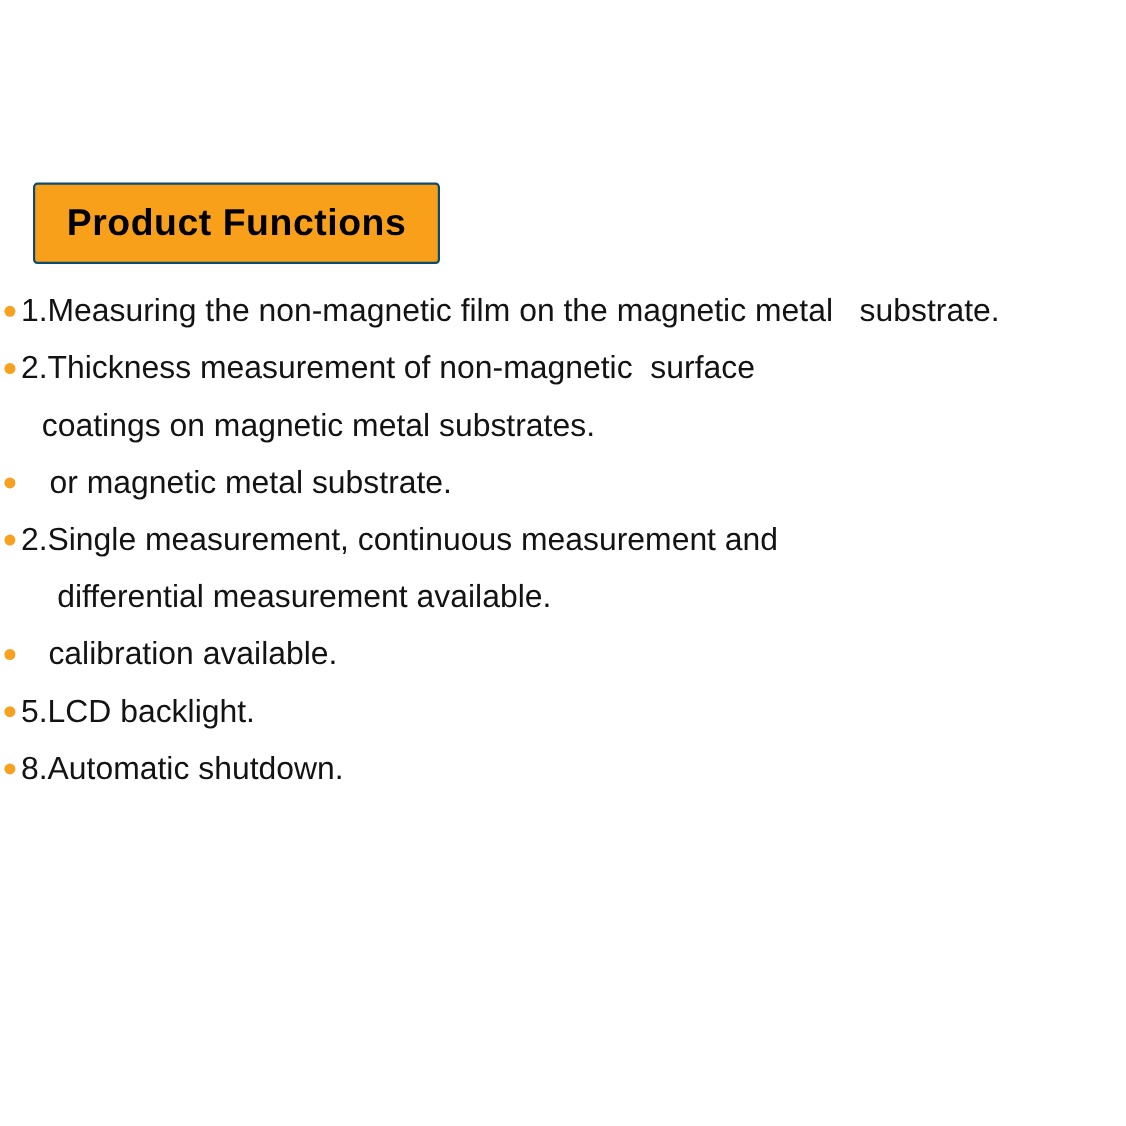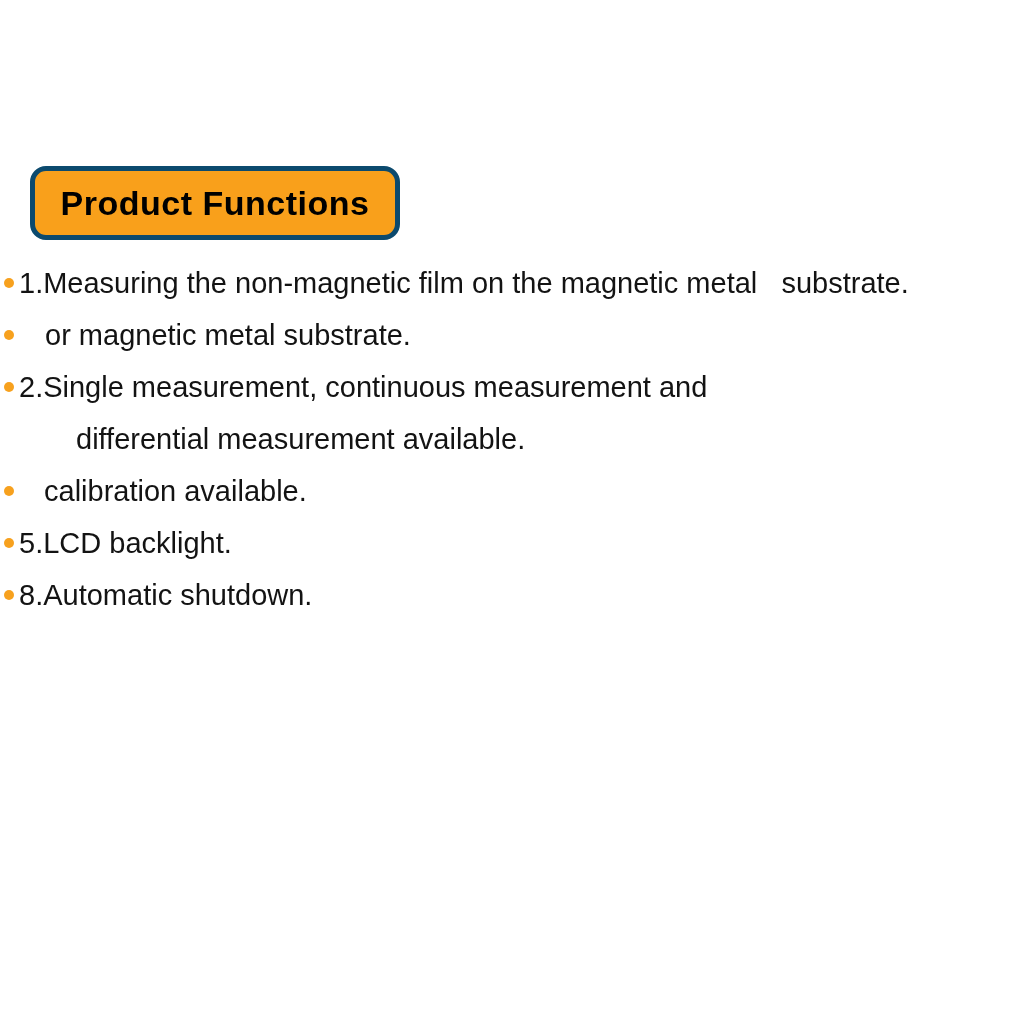--- a/index.html
+++ b/index.html
@@ -16,22 +16,22 @@
     position: relative;
   }
   .title-badge {
     position: absolute;
     left: 30px;
     top: 166px;
     width: 370px;
     height: 74px;
     box-sizing: border-box;
     background: #F9A01B;
-    border: 5px solid #0c4a6e;
-    border-radius: 16px;
+    border: 2px solid #0c4a6e;
+    border-radius: 4px;
     display: flex;
     align-items: center;
     justify-content: center;
   }
   .title-badge .label {
     font-size: 34px;
     font-weight: bold;
     color: #000000;
     letter-spacing: 0.5px;
   }
@@ -69,30 +69,35 @@
   <span class="label">Product Functions</span>
 </div>
 
 <div class="function-list">
 
   <div class="item">
     <span class="bullet"></span>
     <div class="line l1">1.Measuring the non-magnetic film on the magnetic metal   substrate.</div>
   </div>
 
+  <div class="item">
+    <span class="bullet"></span>
+    <div class="line l1">2.Thickness measurement of non-magnetic  surface</div>
+    <div class="line" style="padding-left:38px">coatings on magnetic metal substrates.</div>
+  </div>
 
   <div class="item">
     <span class="bullet"></span>
     <div class="line" style="padding-left:45px">or magnetic metal substrate.</div>
   </div>
 
   <div class="item">
     <span class="bullet"></span>
     <div class="line l1">2.Single measurement, continuous measurement and</div>
-    <div class="line" style="padding-left:76px">differential measurement available.</div>
+    <div class="line" style="padding-left:52px">differential measurement available.</div>
   </div>
 
   <div class="item">
     <span class="bullet"></span>
     <div class="line" style="padding-left:44px">calibration available.</div>
   </div>
 
 
   <div class="item">
     <span class="bullet"></span>

